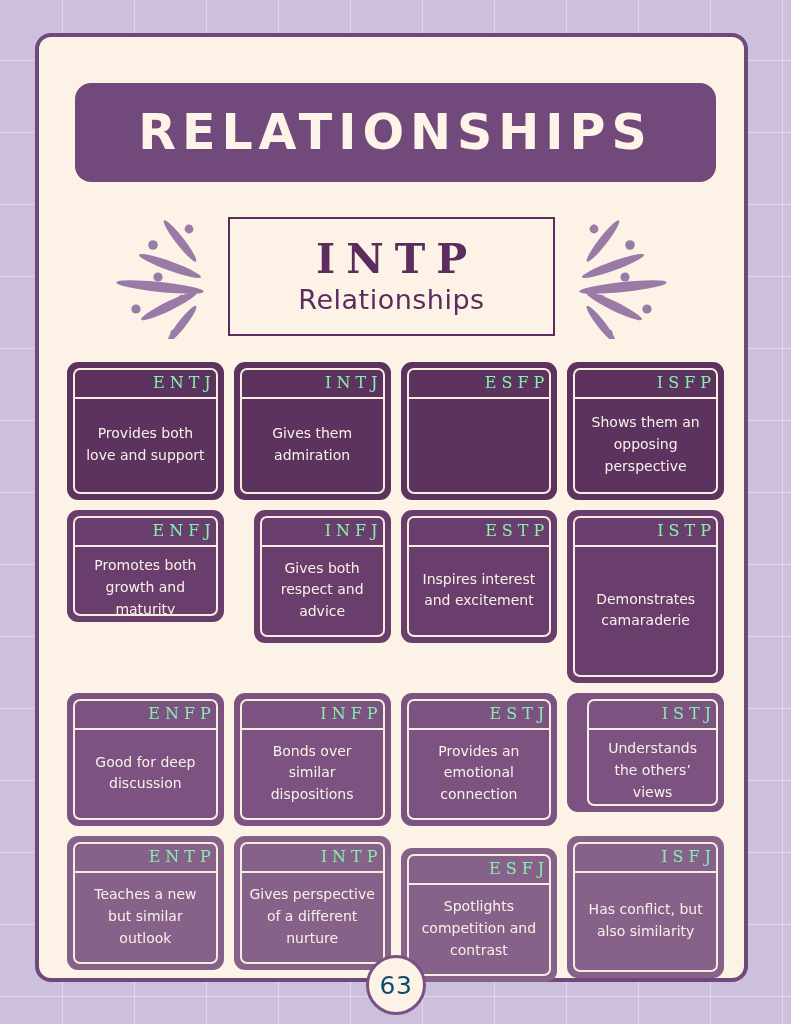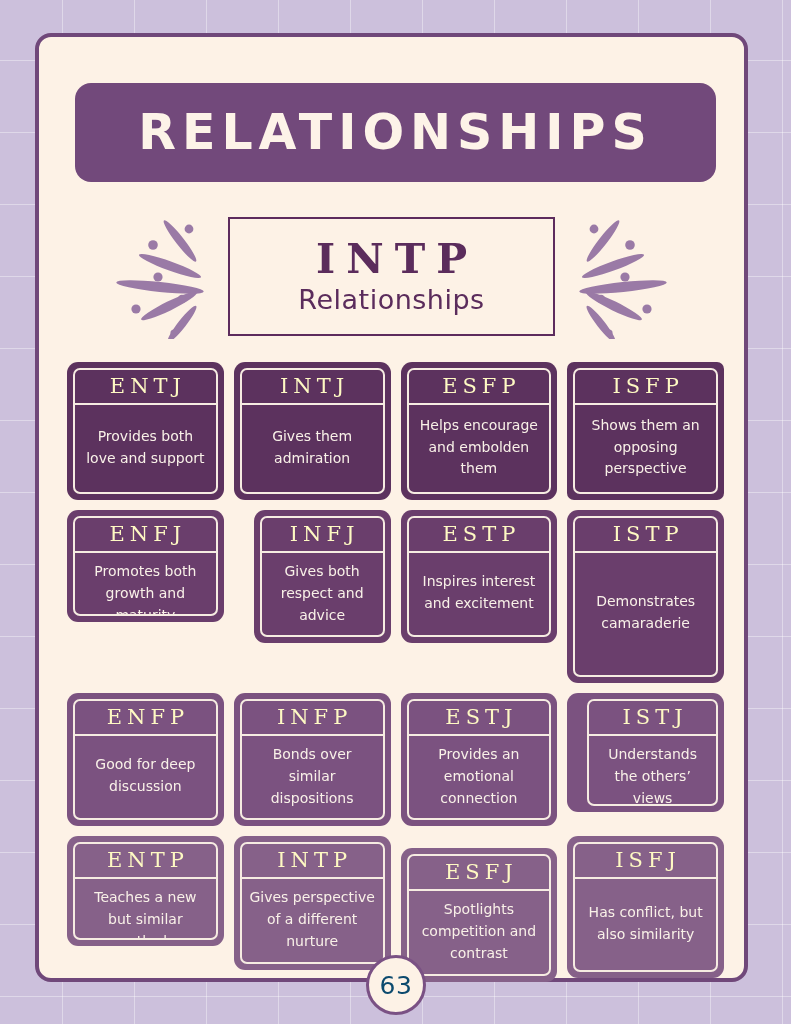--- a/index.html
+++ b/index.html
@@ -134,25 +134,25 @@
   .card-inner {
     border: 2px solid #f6ece2;
     border-radius: 7px;
     flex: 1;
     display: flex;
     flex-direction: column;
     overflow: hidden;
   }
   .card-head {
     border-bottom: 2px solid #f6ece2;
-    text-align: center;
+    text-align: right;
     padding: 4px 0 5px 0;
-    color: #fef9c3;
+    color: #86efac;
     font-family: "DejaVu Serif", serif;
-    font-size: 21px;
+    font-size: 16px;
     font-weight: 400;
     letter-spacing: 5px;
     text-indent: 5px;
     line-height: 1.15;
   }
   .card-body {
     flex: 1;
     display: flex;
     align-items: center;
     justify-content: center;
@@ -251,24 +251,23 @@
         </div>
         <div class="card tone-1" style="height: 138px;">
           <div class="card-inner">
             <div class="card-head">INTJ</div>
             <div class="card-body">Gives them admiration</div>
           </div>
         </div>
         <div class="card tone-1" style="height: 138px;">
           <div class="card-inner">
             <div class="card-head">ESFP</div>
-            <div class="card-body">Helps encourage and embolden them</div>
-          </div>
-        </div>
-        <div class="card tone-1" style="height: 138px; border-radius: 7px;">
+          </div>
+        </div>
+        <div class="card tone-1" style="height: 138px;">
           <div class="card-inner">
             <div class="card-head">ISFP</div>
             <div class="card-body">Shows them an opposing perspective</div>
           </div>
         </div>
         <div class="card tone-2" style="height: 112px;">
           <div class="card-inner">
             <div class="card-head">ENFJ</div>
             <div class="card-body">Promotes both growth and maturity</div>
           </div>
@@ -308,21 +307,21 @@
             <div class="card-head">ESTJ</div>
             <div class="card-body">Provides an emotional connection</div>
           </div>
         </div>
         <div class="card tone-3" style="height: 119px; padding-left: 20px;">
           <div class="card-inner">
             <div class="card-head">ISTJ</div>
             <div class="card-body">Understands the others’ views</div>
           </div>
         </div>
-        <div class="card tone-4" style="height: 110px;">
+        <div class="card tone-4" style="height: 134px;">
           <div class="card-inner">
             <div class="card-head">ENTP</div>
             <div class="card-body">Teaches a new but similar outlook</div>
           </div>
         </div>
         <div class="card tone-4" style="height: 134px;">
           <div class="card-inner">
             <div class="card-head">INTP</div>
             <div class="card-body">Gives perspective of a different nurture</div>
           </div>

